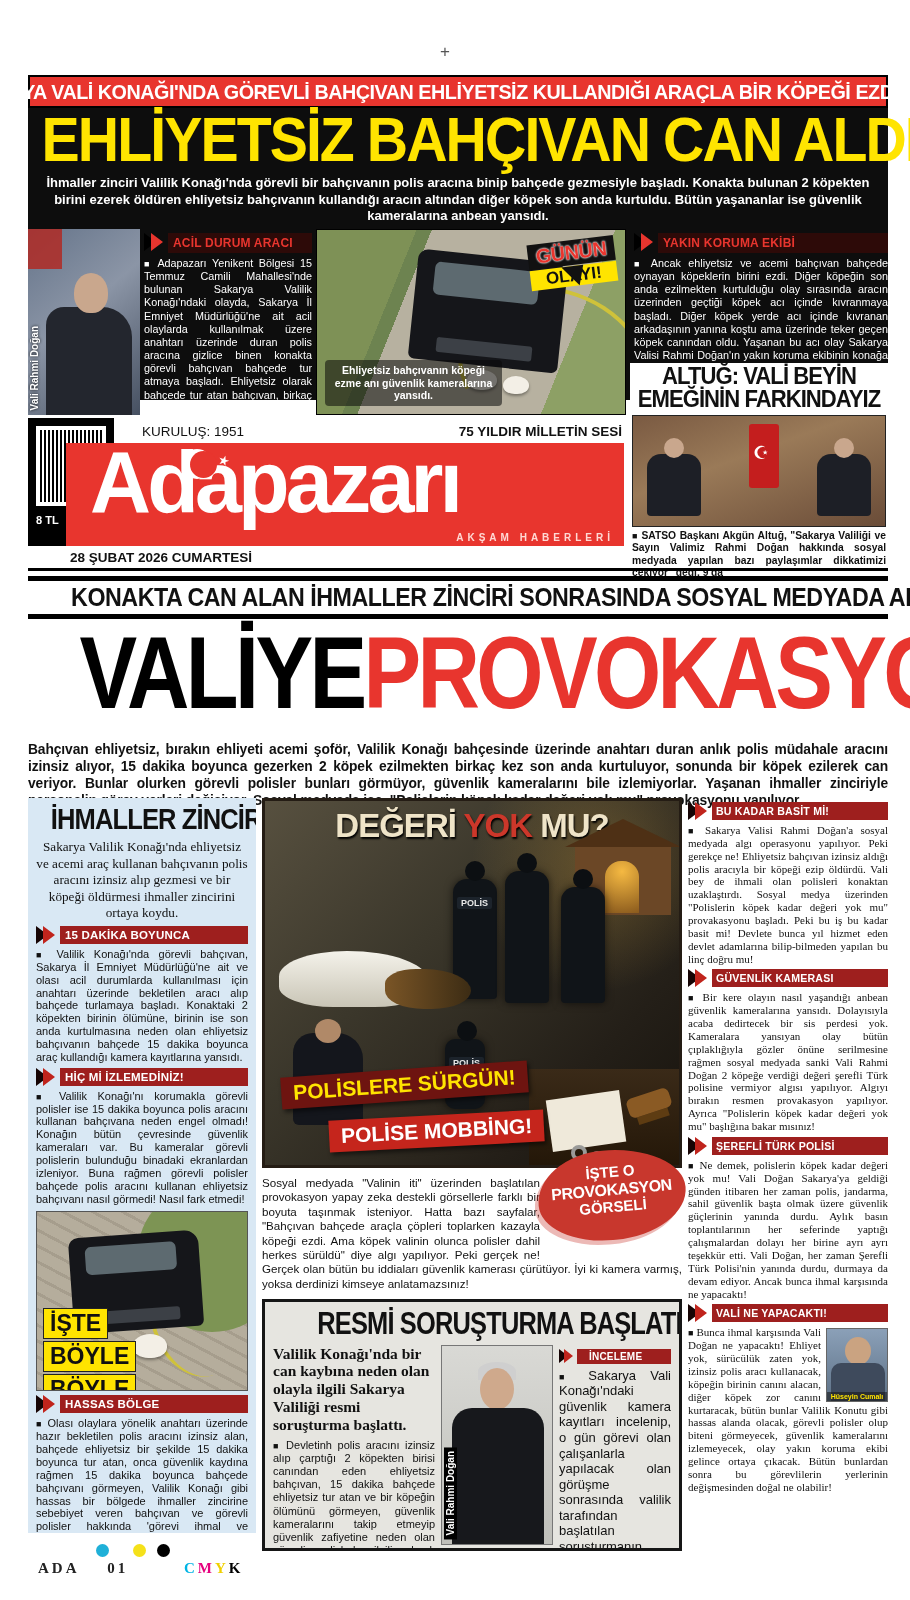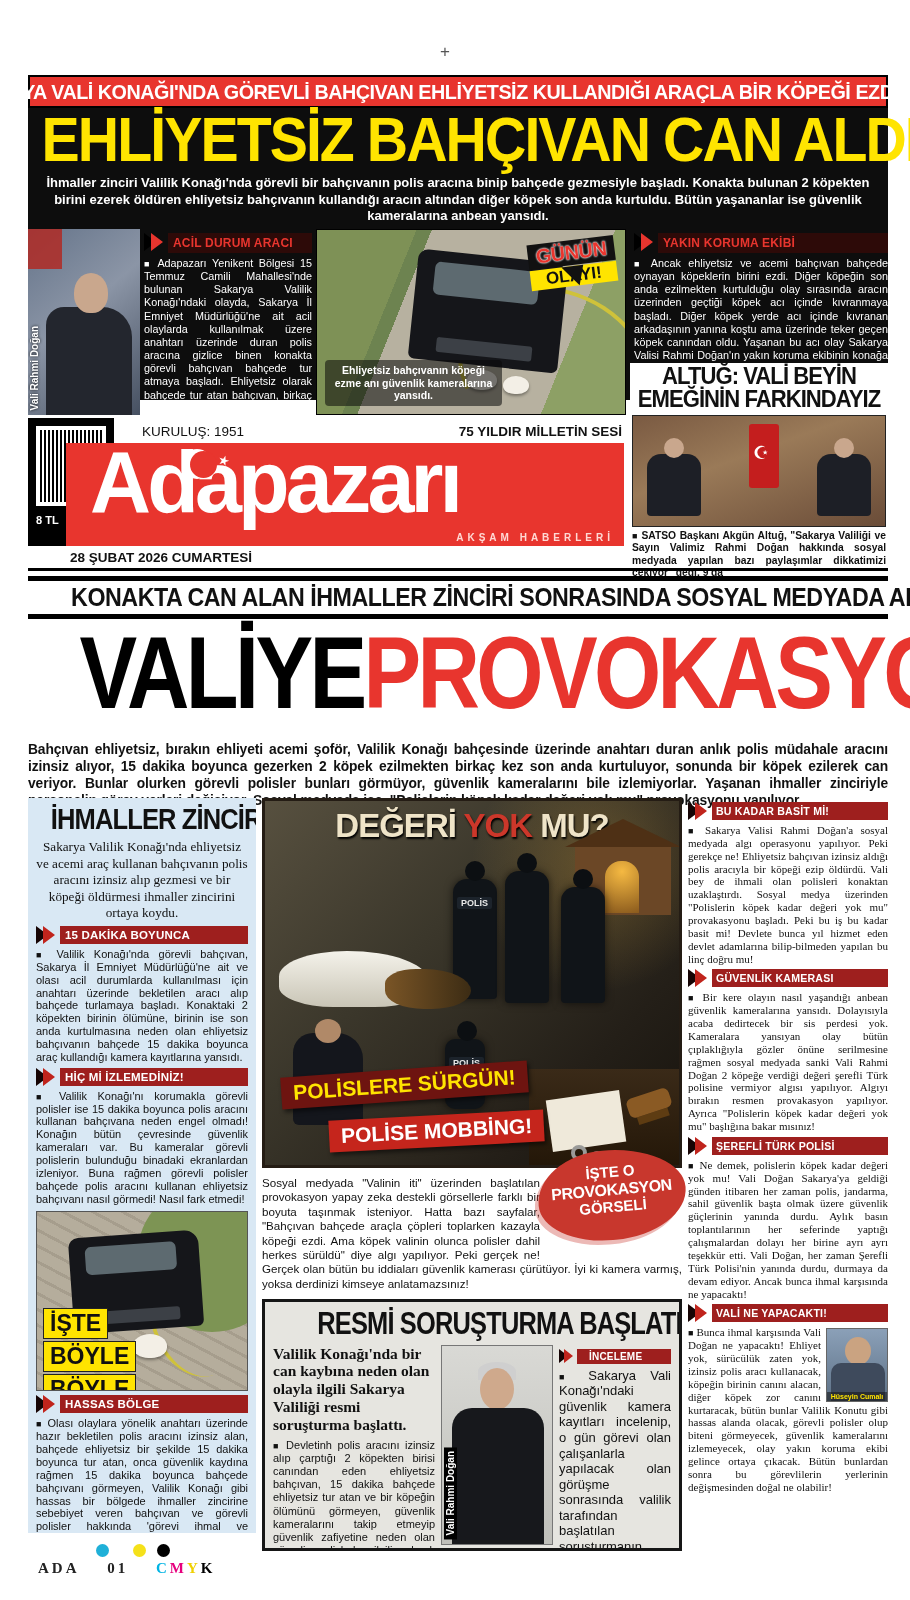--- a/index.html
+++ b/index.html
@@ -432,14 +432,14 @@
 </div>
 
 <div class="abs regdots">
   <i style="background:#1fb0d8;"></i>
   <i style="background:#f5e11a;margin-left:14px;"></i>
   <i style="background:#000;"></i>
 </div>
 <div class="abs footer-id">
   <b>ADA</b>
   <b>01</b>
-  <b style="margin-right:0;"><span style="color:#00b4e4;">C</span><span style="color:#e6007e;">M</span><span style="color:#f0d000;">Y</span><span style="color:#000;">K</span></b>
+  <b style="margin-right:0;margin-left:28px;"><span style="color:#00b4e4;">C</span><span style="color:#e6007e;">M</span><span style="color:#f0d000;">Y</span><span style="color:#000;">K</span></b>
 </div>
 
 </body></html>

